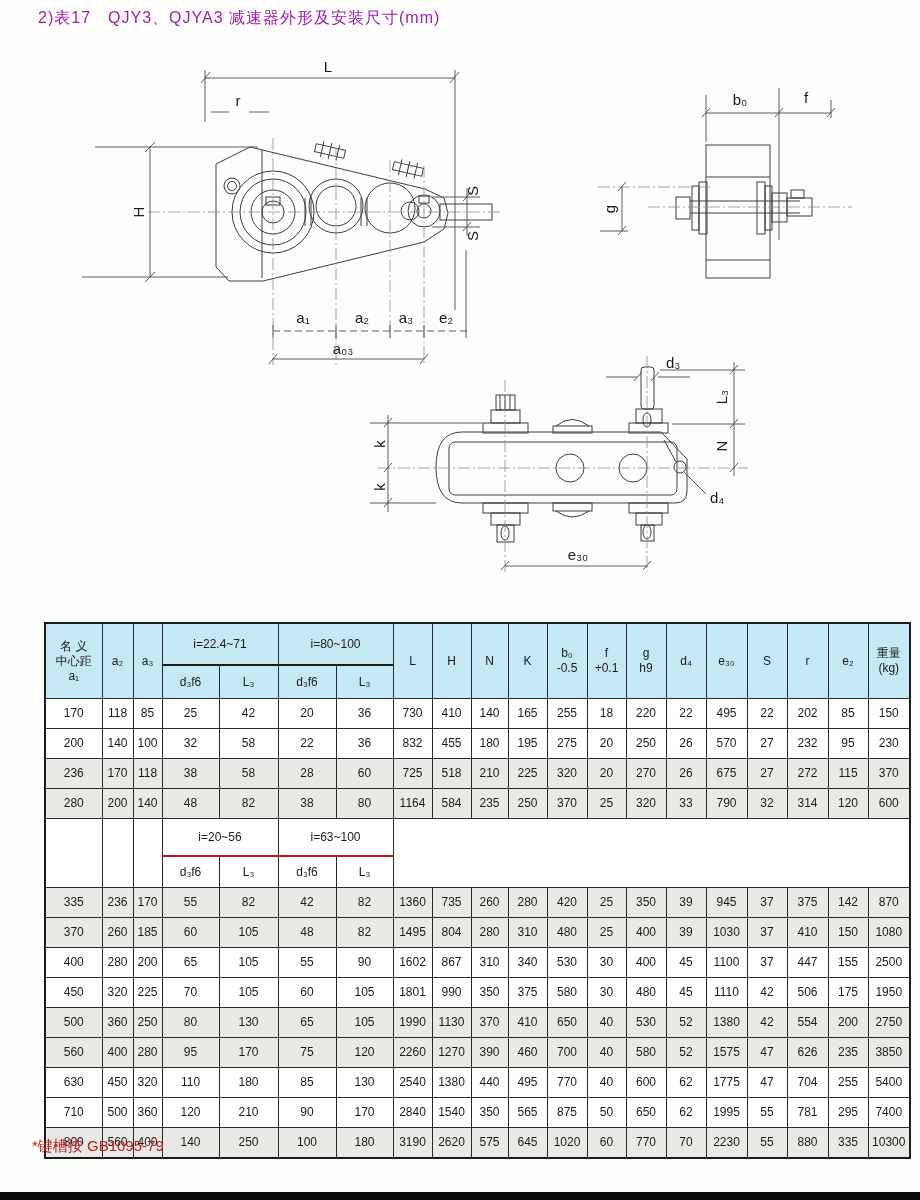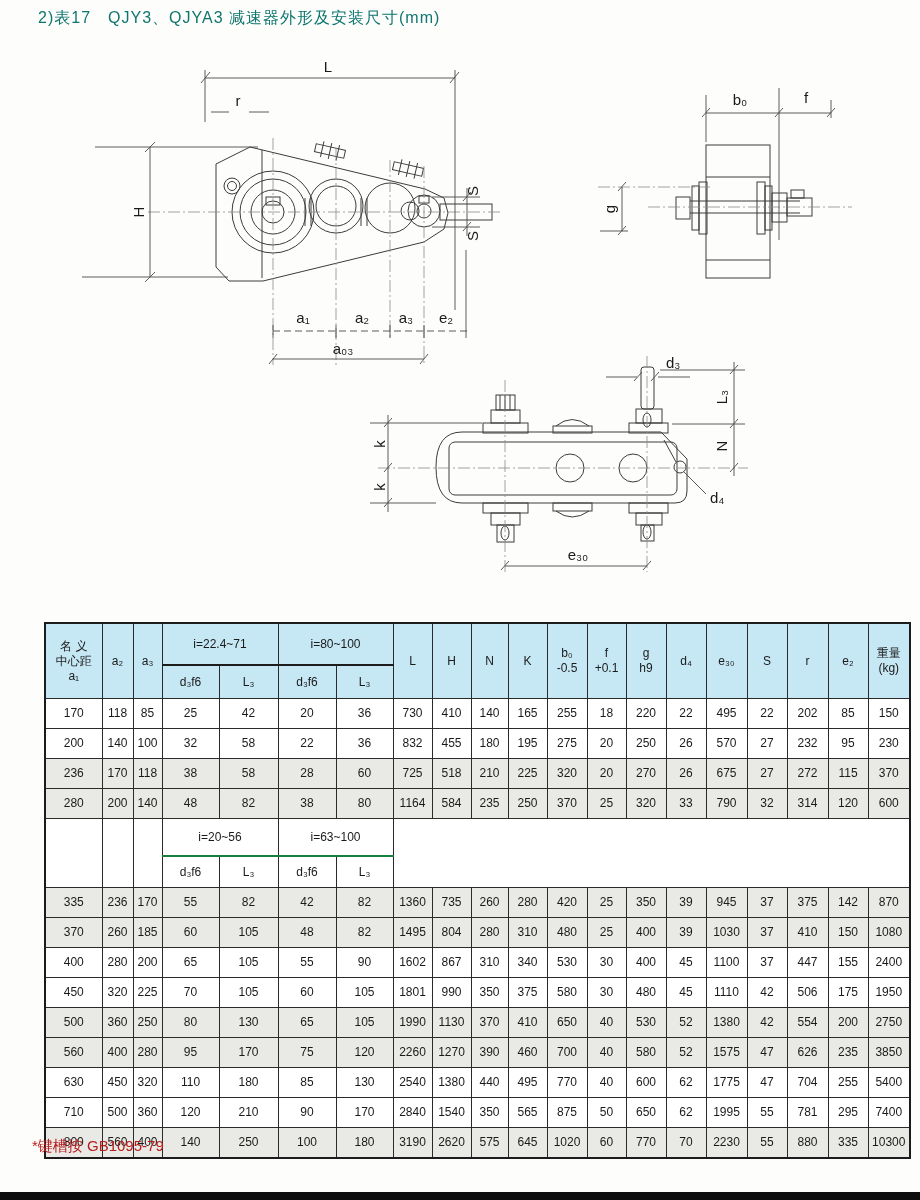--- a/index.html
+++ b/index.html
@@ -1,35 +1,35 @@
 <!DOCTYPE html>
 <html style="--header-bg: #c6e7f4; --shade-bg: #e9e9e5;"><head>
 <meta charset="utf-8">
 <style>
   html,body{margin:0;padding:0;}
   body{width:920px;height:1200px;background:#fdfdfc;font-family:"Liberation Sans",sans-serif;color:#1a1a1a;}
   .page{position:relative;width:920px;height:1200px;overflow:hidden;}
-  .page-title{position:absolute;left:38px;top:8px;font-size:16px;letter-spacing:1px;color:#0f766e;}
+  .page-title{position:absolute;left:38px;top:8px;font-size:16px;letter-spacing:1px;color:#a21caf;}
   .drawings-svg{position:absolute;left:0;top:0;}
   .s{stroke:#3c3c3c;fill:none;stroke-width:1;}
   .dim{stroke:#4a4a4a;fill:none;stroke-width:0.9;}
   .cl{stroke:#8a8a8a;fill:none;stroke-width:0.8;stroke-dasharray:12 3 2 3;}
   .dash{stroke-dasharray:7 4;}
   text.lbl{font-family:"Liberation Sans",sans-serif;font-size:15px;fill:#1a1a1a;stroke:none;}
   .dim-table{position:absolute;left:44px;top:604px;width:845px;border-collapse:collapse;table-layout:fixed;
     border:2px solid #1c1c1c;font-size:12px;margin-top:18px;}
   .dim-table th,.dim-table td{border:1px solid #2a2a2a;text-align:center;vertical-align:middle;padding:0;
     font-weight:normal;white-space:pre-line;line-height:1.25;}
   .dim-table thead th{background:var(--header-bg,#c6e7f4);}
   .dim-table thead tr:first-child th{height:40px;}
   .dim-table thead tr:last-child th{height:32px;}
   .dim-table .grp{border-bottom:2px solid #1c1c1c;}
   .dim-table tbody td{height:29px;background:#ffffff;}
   .dim-table tbody tr.shade td{background:var(--shade-bg,#e9e9e5);}
-  .dim-table .mid-grp{height:36px;background:#fff;border-bottom:2px solid #15803d;}
+  .dim-table .mid-grp{height:36px;background:#fff;border-bottom:2px solid #b91c1c;}
   .dim-table .mid-sub{height:30px;background:#fff;}
   .dim-table .mid-empty{background:#fff;}
   .footnotes{position:absolute;left:32px;top:1134px;font-size:15px;line-height:1.55;color:#b91c1c;}
   .bottom-rule{position:absolute;left:0;bottom:0;width:920px;height:8px;background:#0d0d0d;}
 </style>
 </head>
 <body>
 
 <div class="page">
 
@@ -441,21 +441,21 @@
           <td>310</td>
           <td>340</td>
           <td>530</td>
           <td>30</td>
           <td>400</td>
           <td>45</td>
           <td>1100</td>
           <td>37</td>
           <td>447</td>
           <td>155</td>
-          <td>2400</td>
+          <td>2500</td>
         </tr>
         <tr>
           <td>450</td>
           <td>320</td>
           <td>225</td>
           <td>70</td>
           <td>105</td>
           <td>60</td>
           <td>105</td>
           <td>1801</td>

